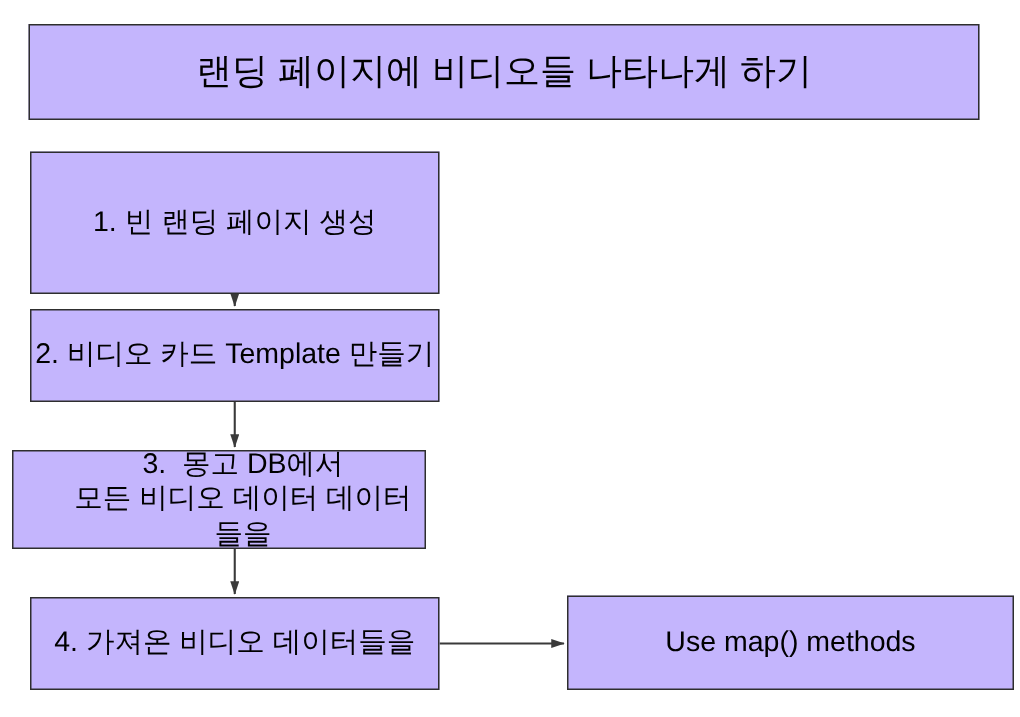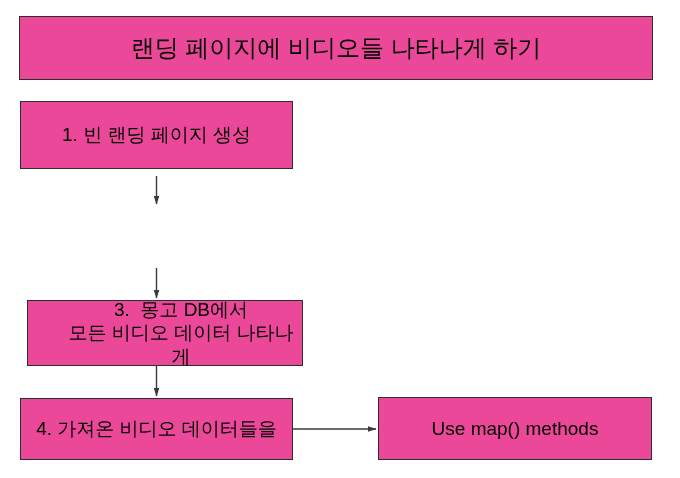--- a/index.html
+++ b/index.html
@@ -20,41 +20,41 @@
     position: absolute;
     left: 0;
     top: 0;
     width: 680px;
     height: 478px;
     z-index: 1;
   }
   .box {
     position: absolute;
     box-sizing: border-box;
-    background: #ec4899;
+    background: #c4b5fd;
     border: 1.5px solid #2e2e2e;
     display: flex;
     flex-direction: column;
     align-items: center;
     justify-content: center;
     text-align: center;
     z-index: 2;
   }
   .title-box {
     left: 19px;
     top: 16px;
     width: 634px;
     height: 64px;
     font-size: 24px;
   }
-  .step-1 { left: 20px; top: 101px; width: 273px; height: 68px; font-size: 19px; }
+  .step-1 { left: 20px; top: 101px; width: 273px; height: 95px; font-size: 19px; }
   .step-2 { left: 20px; top: 206px; width: 273px; height: 62px; font-size: 19px; }
-  .step-3 { left: 27px; top: 300px; width: 276px; height: 66px; font-size: 19px; padding-left: 32px; }
+  .step-3 { left: 8px; top: 300px; width: 276px; height: 66px; font-size: 19px; padding-left: 32px; }
   .step-4 { left: 20px; top: 398px; width: 273px; height: 62px; font-size: 19px; align-items: center; }
-  .map-box { left: 378px; top: 397px; width: 274px; height: 63px; font-size: 19px; }
+  .map-box { left: 378px; top: 397px; width: 298px; height: 63px; font-size: 19px; }
   .line {
     white-space: pre-wrap;
     line-height: 1.22;
   }
 </style>
 </head>
 <body>
 
 <div class="canvas">
 
@@ -71,24 +71,27 @@
   </svg>
 
   <div class="box title-box">
     <span class="line">랜딩 페이지에 비디오들 나타나게 하기</span>
   </div>
 
   <div class="box step-1">
     <span class="line">1. 빈 랜딩 페이지 생성</span>
   </div>
 
+  <div class="box step-2">
+    <span class="line">2. 비디오 카드 Template 만들기</span>
+  </div>
 
   <div class="box step-3">
     <span class="line">3.  몽고 DB에서</span>
-    <span class="line">모든 비디오 데이터 나타나게</span>
+    <span class="line">모든 비디오 데이터 데이터들을</span>
   </div>
 
   <div class="box step-4">
     <span class="line">4. 가져온 비디오 데이터들을</span>
   </div>
 
   <div class="box map-box">
     <span class="line">Use map() methods</span>
   </div>
 

